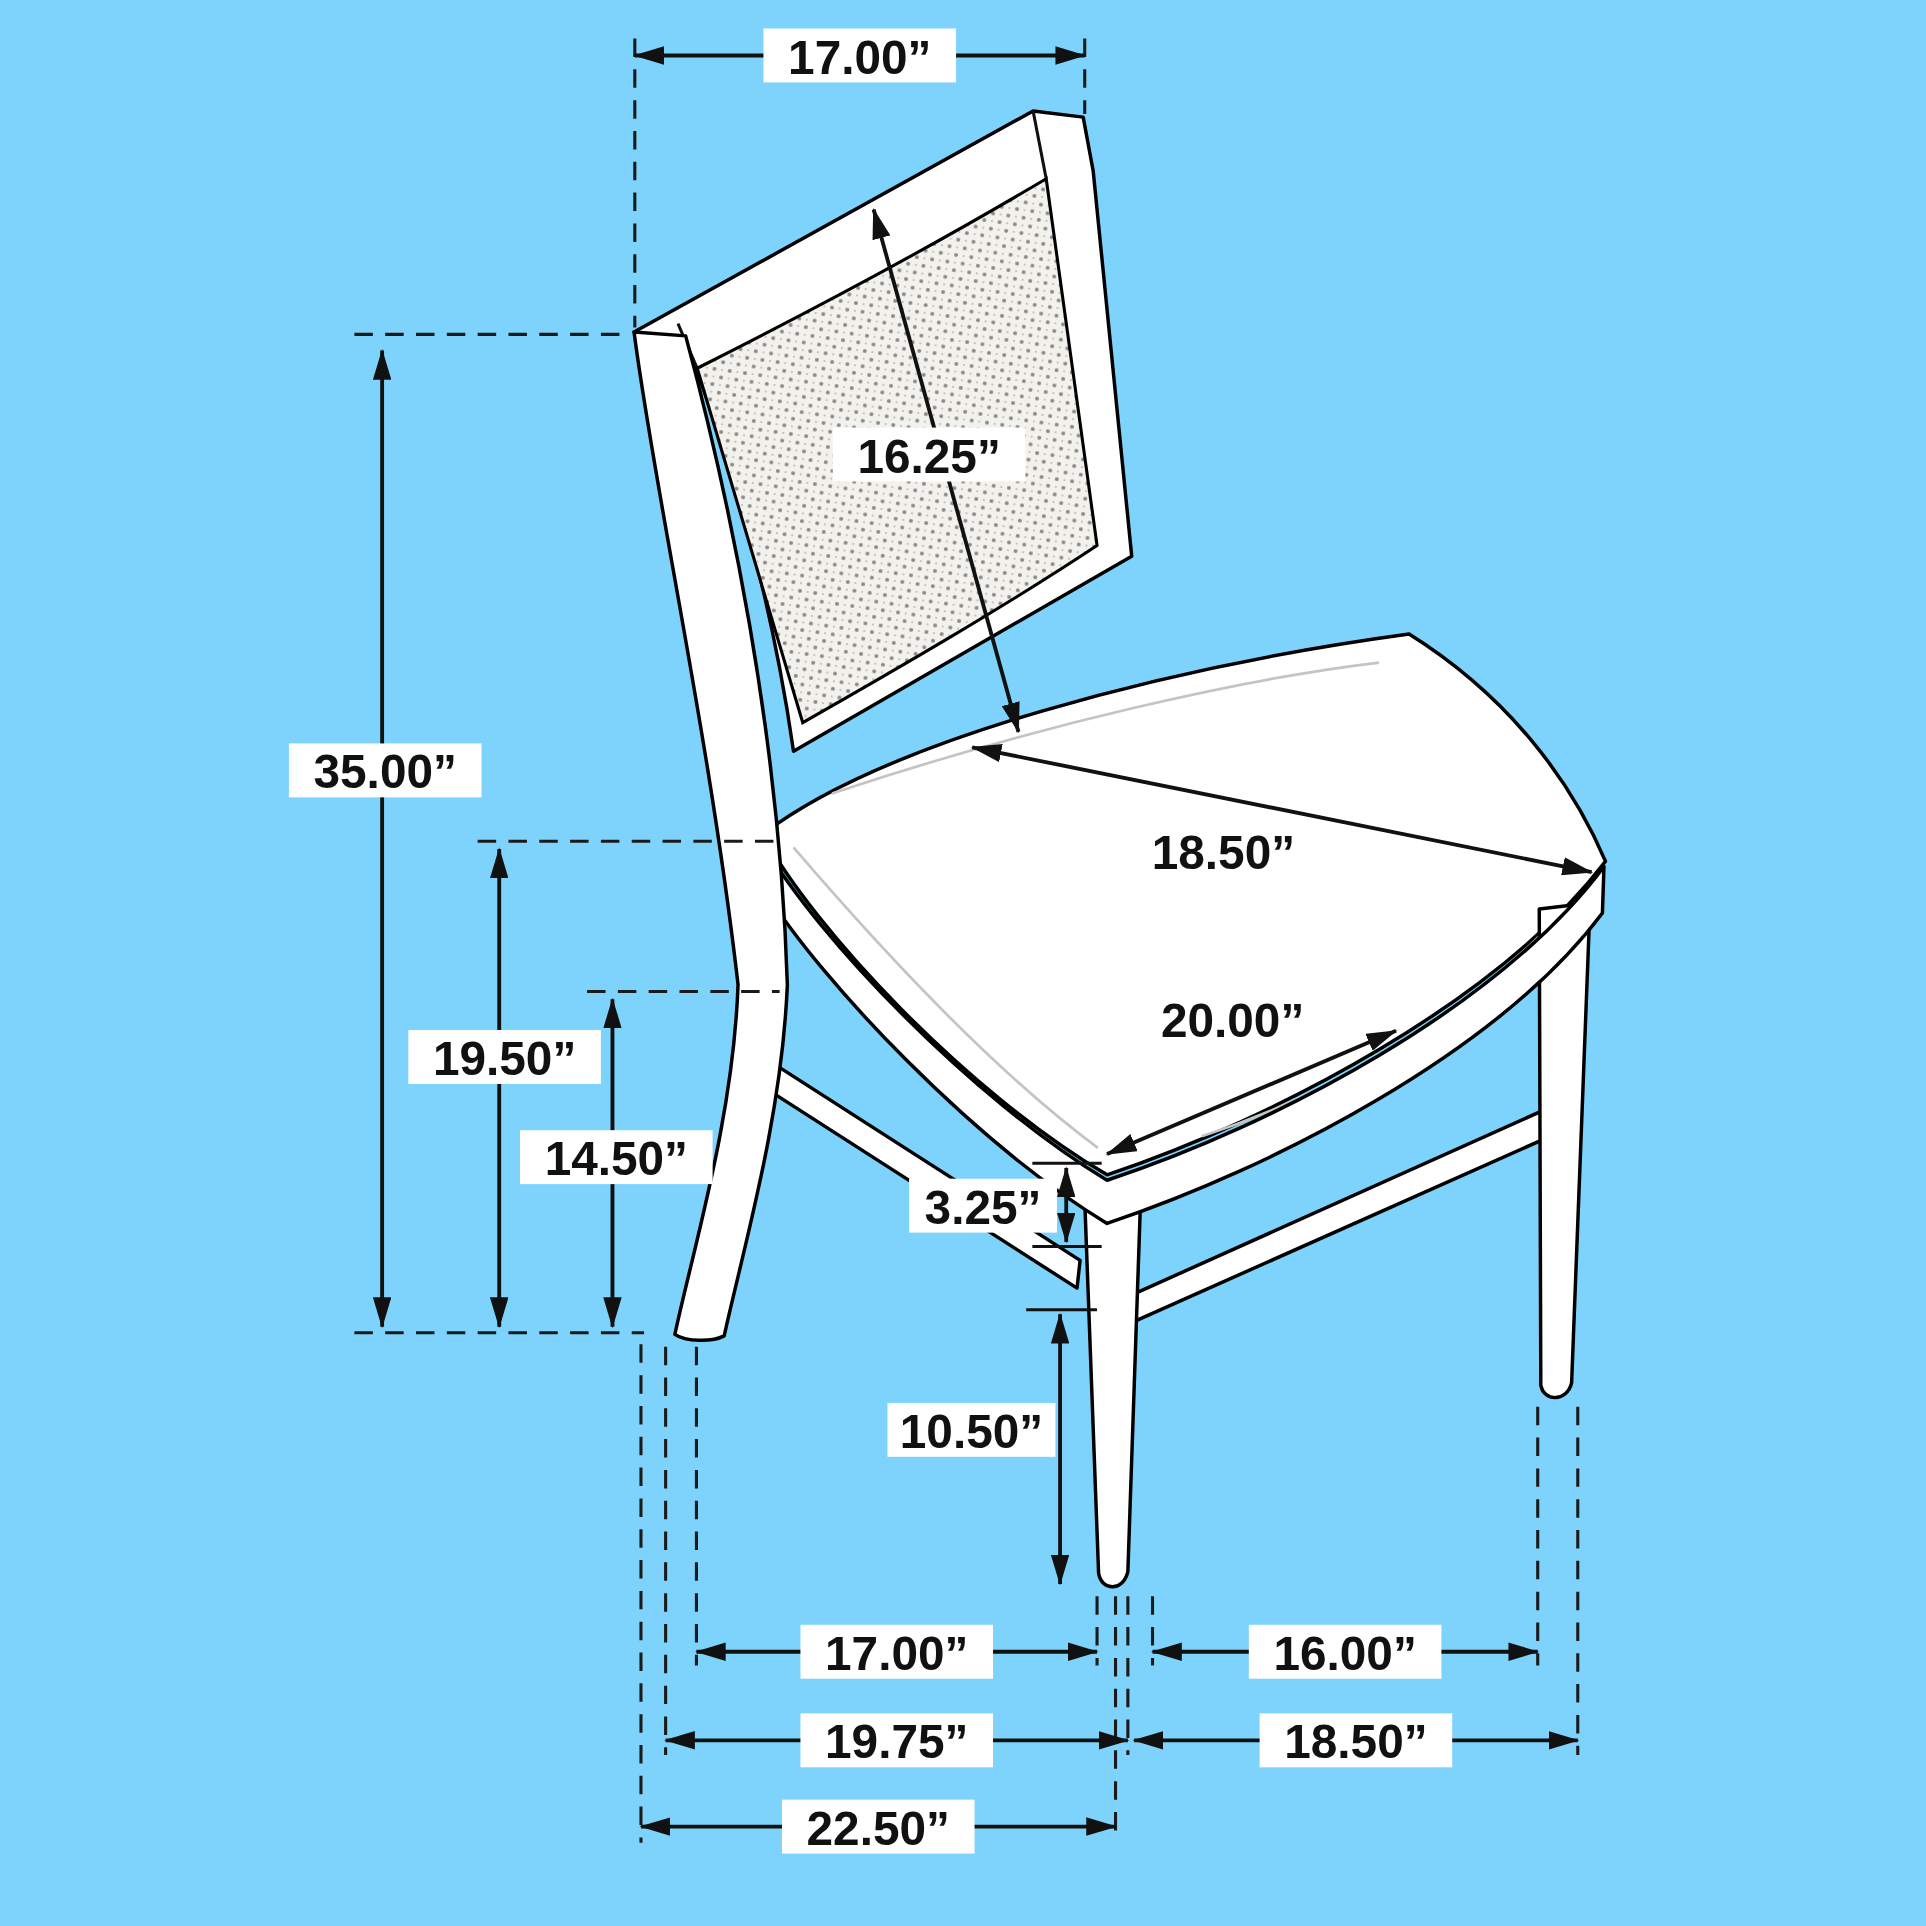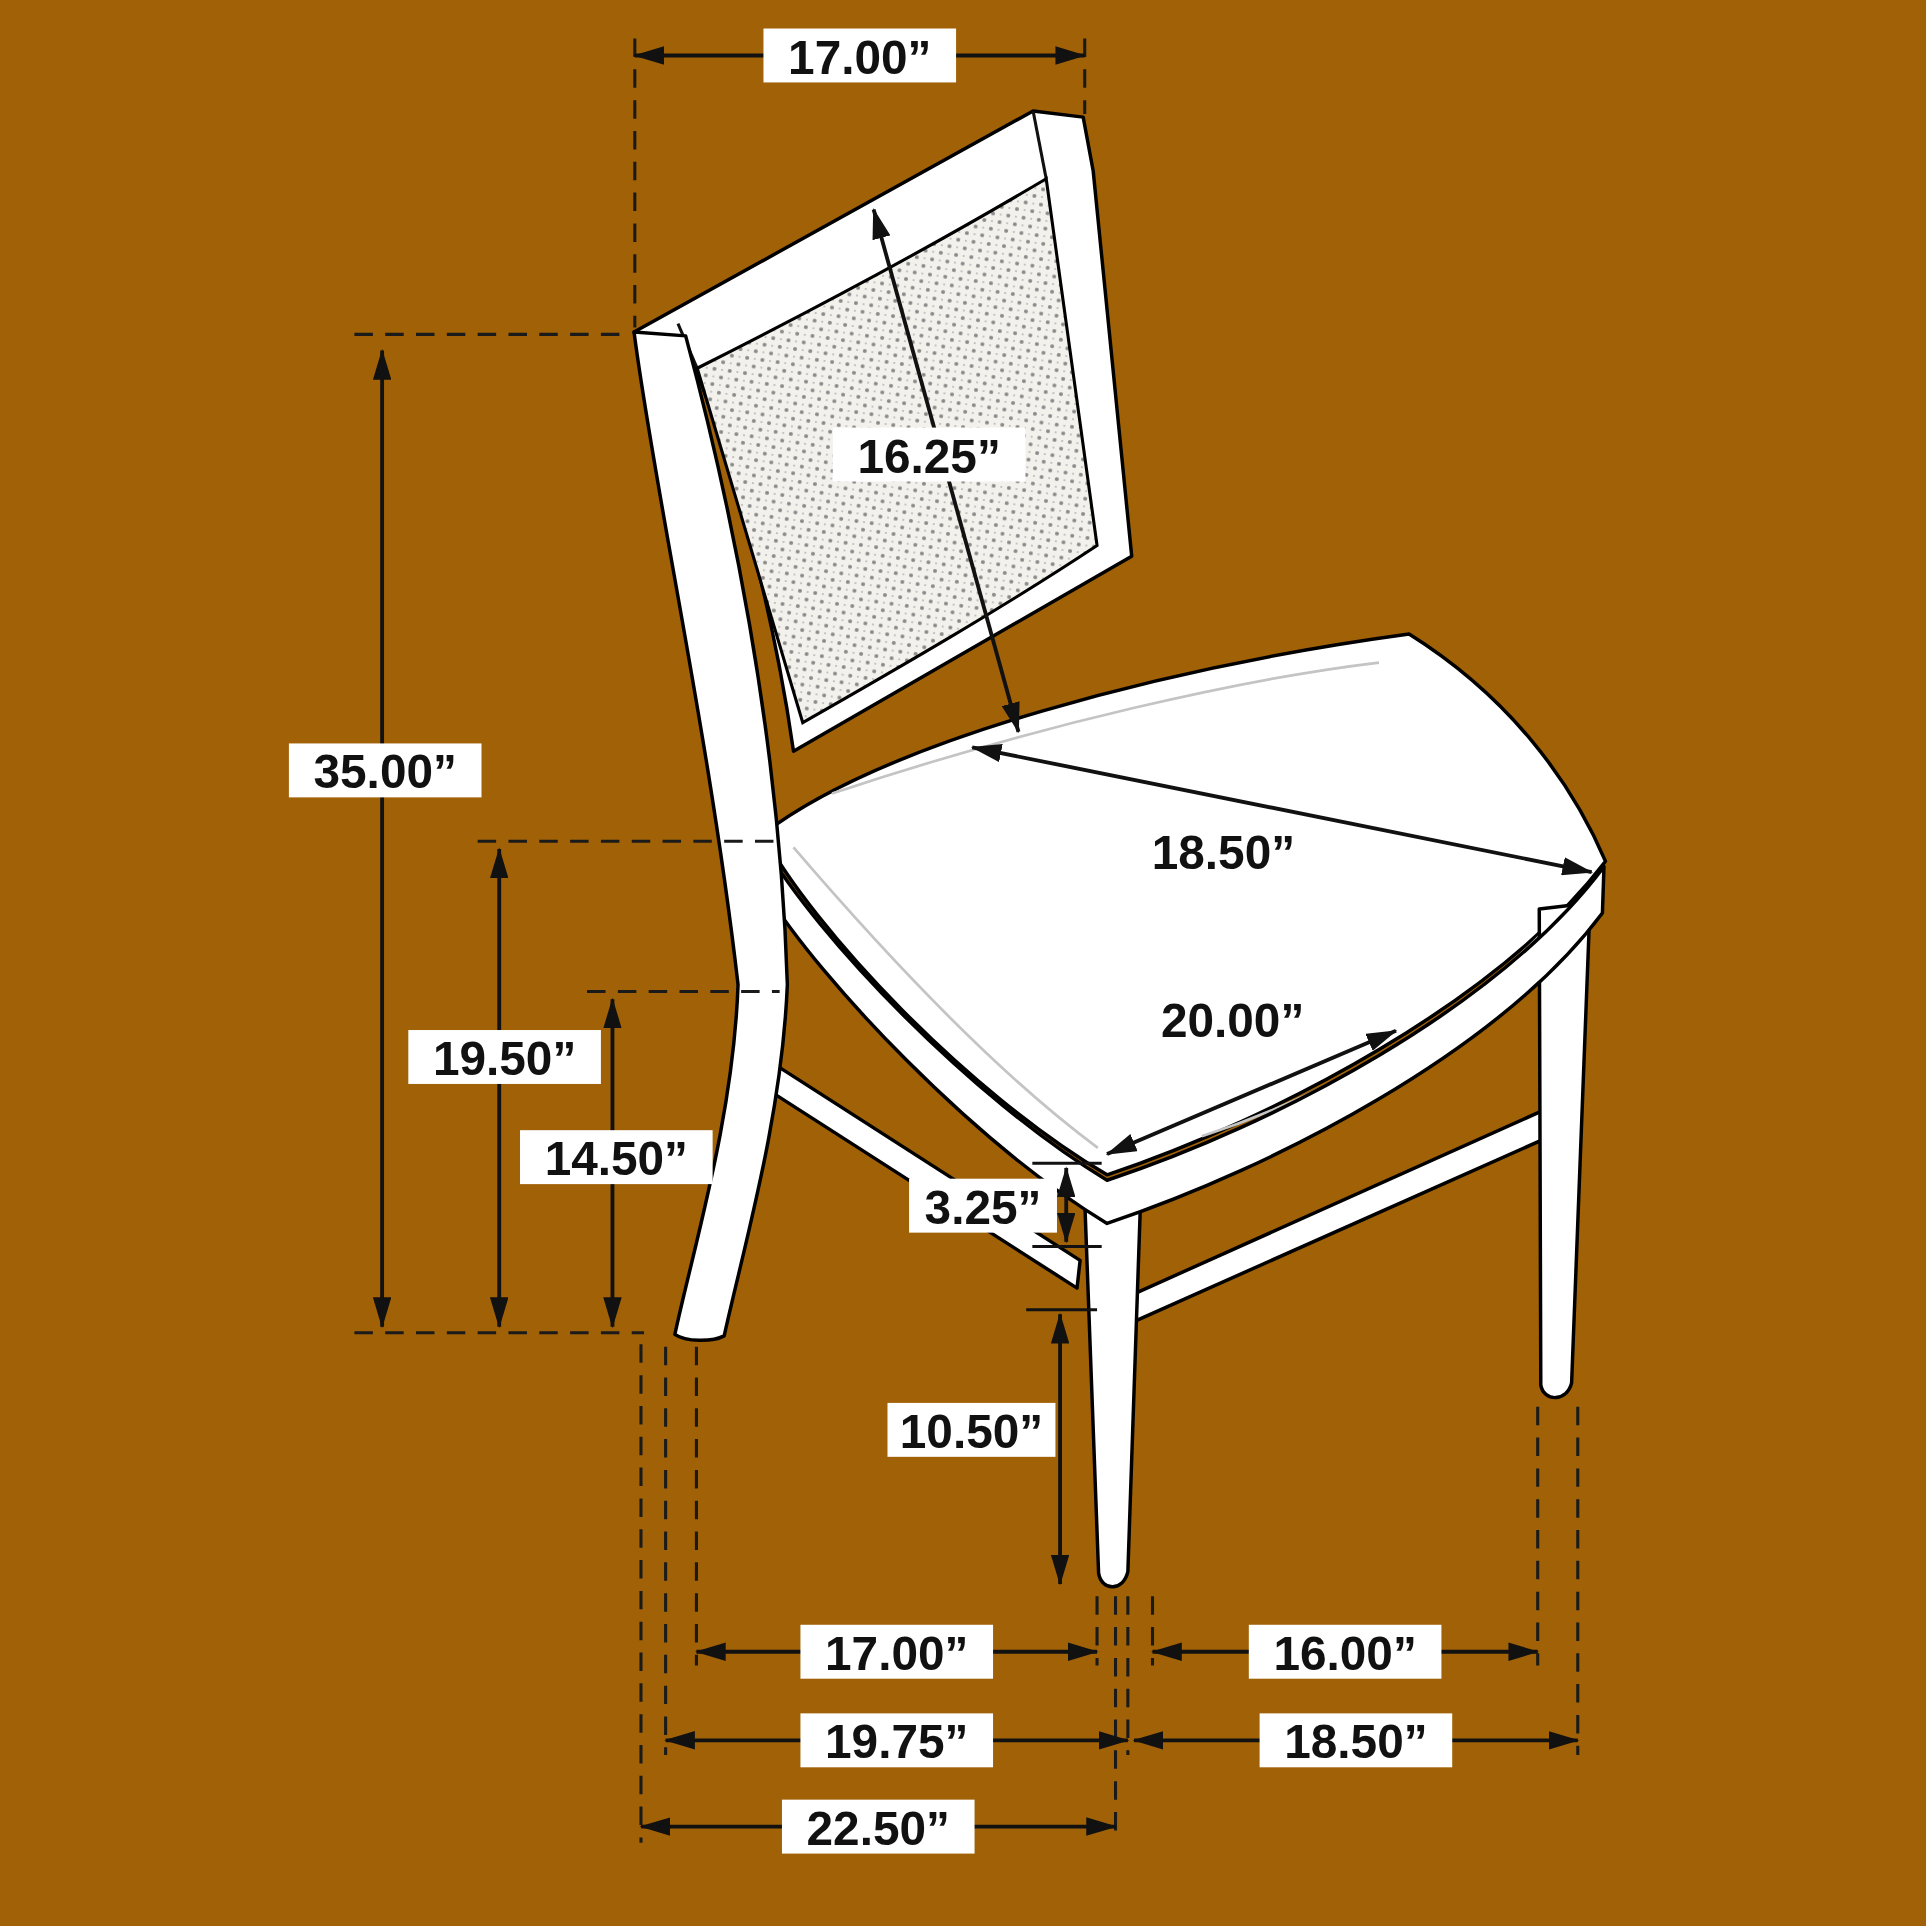--- a/index.html
+++ b/index.html
@@ -1,16 +1,16 @@
 <!DOCTYPE html>
 <html style="font-size:12.3px"><head>
 <meta charset="utf-8">
 <style>
   html,body{margin:0;padding:0;background:#ffffff;}
-  .page{width:1926px;height:1926px;position:relative;background:#a16207;font-family:"Liberation Sans",sans-serif;}
+  .page{width:1926px;height:1926px;position:relative;background:#7dd3fc;font-family:"Liberation Sans",sans-serif;}
   svg{display:block;}
   .dim-text{font-family:"Liberation Sans","DejaVu Sans",sans-serif;font-size:62px;font-weight:bold;fill:#111111;text-anchor:middle;dominant-baseline:central;}
   .dimline{stroke:#111111;stroke-width:5;fill:none;}
   .dashline{stroke:#1a1a1a;stroke-width:4;fill:none;stroke-dasharray:24 16;}
   .chairline{stroke:#000000;stroke-width:4.5;fill:#ffffff;stroke-linejoin:round;}
   .shade{stroke:#c4c4c4;stroke-width:3.5;fill:none;}
   .tick{stroke:#111111;stroke-width:4;fill:none;}
   .labelbg{fill:#ffffff;}
 </style>
 </head>

